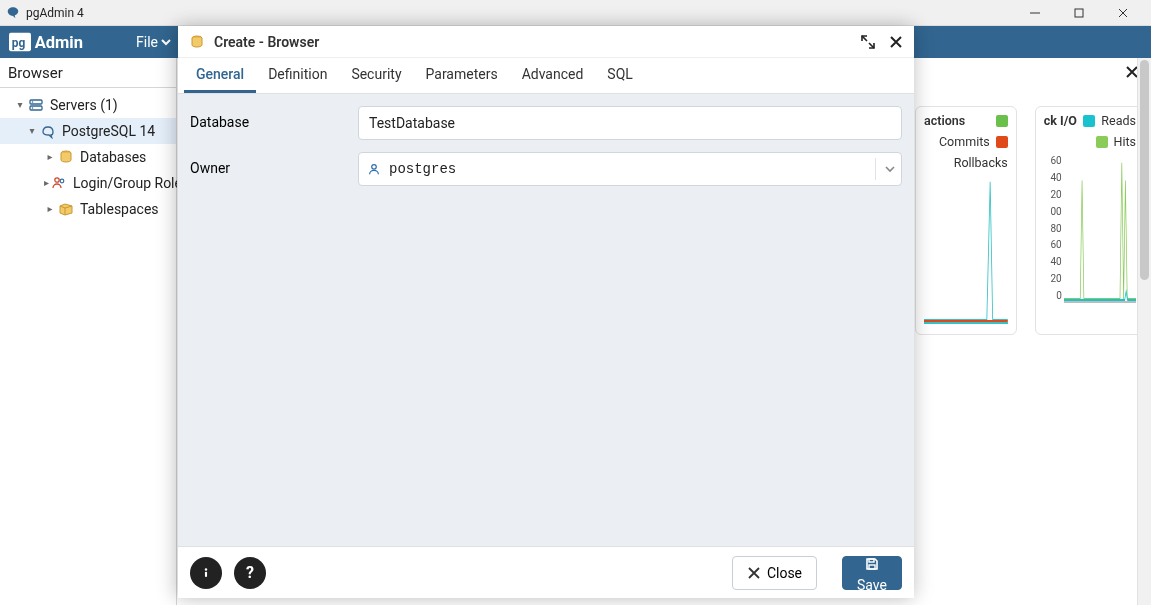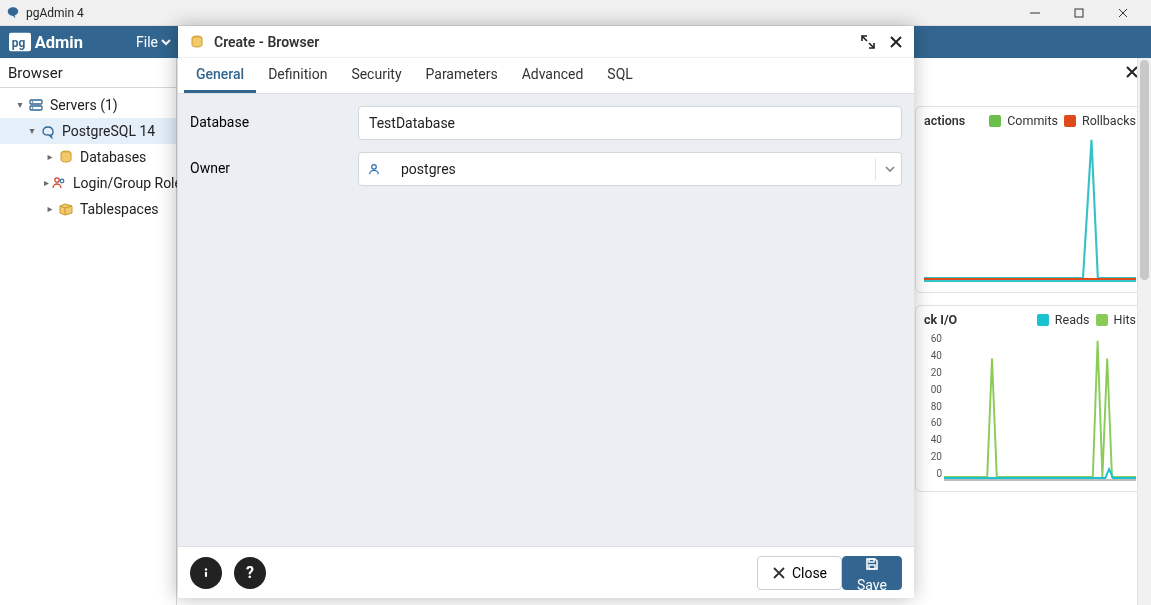--- a/index.html
+++ b/index.html
@@ -29,21 +29,21 @@
   .tree .indent1 { padding-left: 26px; }
   .tree .indent2 { padding-left: 44px; }
   .tree .caret { width:12px; display:inline-flex; justify-content:center; color:#6a6a6a; font-size:10px; margin-right:2px;}
   .tree .node-icon { width:16px; height:16px; margin-right:6px; display:inline-flex; align-items:center; justify-content:center; }
   .tree .label { white-space: nowrap; }
 
   .main-area { flex:1; position:relative; background:#fff; }
   .main-close { position:absolute; top:6px; right:10px; width:16px;height:16px; }
 
   
-  .charts-bg { position:absolute; right:6px; top:48px; width:230px; display:flex; flex-direction:column; gap:12px; }
+  .charts-bg { position:absolute; right:6px; top:48px; width:230px; display:flex; flex-direction:row; gap:18px; }
   .chart-card { background:#fff; border:1px solid #e2e2e2; border-radius:6px; padding:6px 8px 10px 8px; }
   .chart-legend { display:flex; align-items:center; font-size:12.5px; color:#333; gap:6px; margin-bottom:4px; justify-content:flex-end; flex-wrap:wrap;}
   .lg-sw { width:12px; height:12px; border-radius:2px; display:inline-block; }
   .chart-area { height:150px; display:flex; }
   .y-axis { width:20px; display:flex; flex-direction:column; justify-content:space-between; align-items:flex-end; font-size:10px; color:#555; padding:2px 2px 2px 0; }
   .plot { flex:1; position:relative; border-bottom:2px solid #36c2c8; }
   .chart2 .plot { border-bottom:2px solid #bdbdbd; }
 
   
   .modal { position:absolute; left:178px; top:26px; width:736px; height:572px; background:#fff; box-shadow: -4px 0 18px rgba(0,0,0,.18), 4px 0 18px rgba(0,0,0,.10); z-index:50; display:flex; flex-direction:column; }
@@ -56,31 +56,31 @@
   .modal-tabs { height:36px; border-bottom:1px solid #e0e0e0; display:flex; align-items:stretch; padding:0 6px; }
   .modal-tabs .tab { padding:0 12px; display:flex; align-items:center; font-size:14px; color:#333; border-bottom:3px solid transparent; }
   .modal-tabs .tab.active { color:#326690; border-bottom-color:#326690; font-weight:500; }
 
   .modal-body { flex:1; background:#ebeff3; padding:12px 12px; overflow:auto; }
   .form-row { display:flex; align-items:flex-start; margin-bottom:12px; }
   .form-row .lbl { width:168px; padding-top:8px; font-size:14px; color:#000000; }
   .form-row .ctrl { flex:1; }
   .text-input { width:100%; height:34px; border:1px solid #cfd6dc; border-radius:4px; padding:0 10px; font-size:14px; background:#fff; color:#222; outline:none; }
   .select-wrap { position:relative; }
-  .select-wrap .text-input { padding-left:42px; }
+  .select-wrap .text-input { padding-left:30px;font-family:Liberation Mono, monospace; }
   .select-wrap .u-icon { position:absolute; left:8px; top:50%; transform:translateY(-50%); width:16px; height:16px; display:flex; align-items:center; justify-content:center; }
   .select-wrap .chev { position:absolute; right:6px; top:50%; transform:translateY(-50%); color:#888; font-size:12px; border-left:1px solid #e0e4e8; padding-left:8px; height:22px; display:flex; align-items:center;}
   .textarea { width:100%; height:88px; border:1px solid #cfd6dc; border-radius:4px; padding:8px 10px; font-size:14px; background:#fff; resize:none; position:relative; }
   .ta-grip { position:absolute; right:2px; bottom:2px; width:12px; height:12px; background:
     linear-gradient(135deg, transparent 60%, #bbb 60%, #bbb 65%, transparent 65%, transparent 75%, #bbb 75%, #bbb 80%, transparent 80%);
   }
 
   .modal-footer { height:52px; border-top:1px solid #e0e0e0; display:flex; align-items:center; padding:0 12px; background:#fff; }
   .round-btn { width:32px; height:32px; border-radius:50%; background:#222; display:flex; align-items:center; justify-content:center; margin-right:12px; color:#fff; font-weight:700; }
-  .footer-actions { margin-left:auto; display:flex; gap:0; }
+  .footer-actions { margin-left:auto; display:flex; gap:25px; }
   .btn { height:34px; padding:0 14px; border-radius:4px; border:1px solid #c9cfd5; background:#fff; display:flex; align-items:center; font-size:14px; gap:6px; }
   .btn.primary { background:#326690; border-color:#326690; color:#fff;flex-direction:column; }
   .btn .bi { width:14px; height:14px; display:inline-flex; align-items:center; justify-content:center; }
 
   
   .vscroll { position:absolute; top:0; right:0; width:14px; height:100%; background:#f1f1f1; border-left:1px solid #e2e2e2; z-index:10;}
   .vscroll .thumb { position:absolute; left:2px; right:2px; top:2px; height:220px; background:#c8c8c8; border-radius:6px; }
 </style>
 </head>
 <body>

